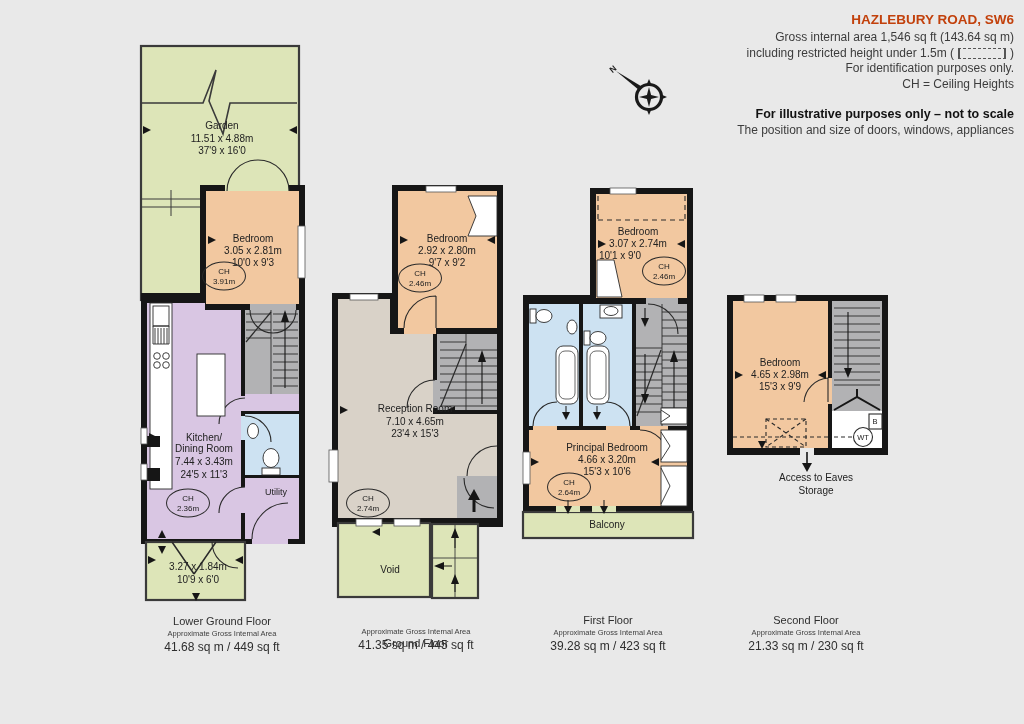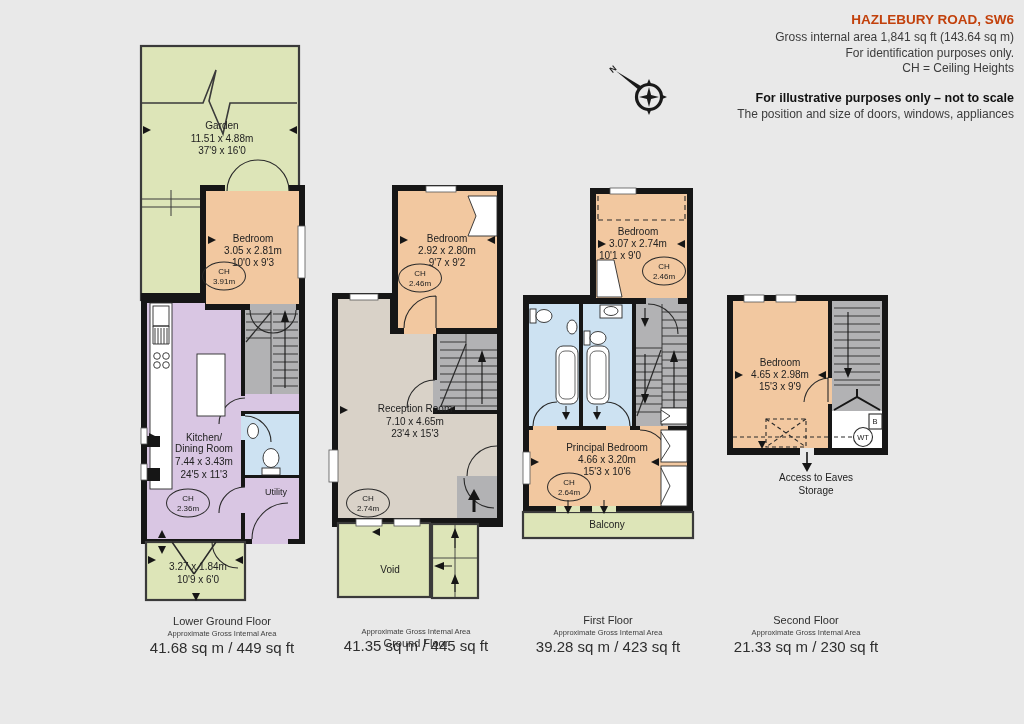--- a/index.html
+++ b/index.html
@@ -7,21 +7,21 @@
           font-family:"Liberation Sans","DejaVu Sans",sans-serif;}
   #planlayer{position:absolute;left:0;top:0;}
   .lbl{position:absolute;transform:translate(-50%,-50%);white-space:nowrap;
        font-size:10px;color:#222;text-align:center;line-height:1;}
   .lbl.small{font-size:9px;}
   .cap-title{position:absolute;transform:translate(-50%,-50%);white-space:nowrap;
        font-size:11px;color:#2e2e2e;}
   .cap-sub{position:absolute;transform:translate(-50%,-50%);white-space:nowrap;
        font-size:7.5px;color:#3e3e3e;}
   .cap-area{position:absolute;transform:translate(-50%,-50%);white-space:nowrap;
-       font-size:15px;color:#2e2e2e;}
+       font-size:12px;color:#2e2e2e;}
   .ch{position:absolute;transform:translate(-50%,-50%);width:42px;height:27px;
       border:1.2px solid #2a2a2a;border-radius:50%;display:flex;flex-direction:column;
       align-items:center;justify-content:center;font-size:8px;color:#222;line-height:1.15;}
   #header{position:absolute;top:11px;right:10px;text-align:right;color:#3c3c3c;font-size:12px;line-height:1.32;}
   #header .h-title{font-size:13.5px;font-weight:bold;color:#c2410c;margin-bottom:1px;}
   #header .h-bold{font-size:12.5px;font-weight:bold;color:#111;margin-top:13px;text-align:right;}
   .dashbox{display:inline-block;width:44px;height:9px;vertical-align:middle;margin:0 4px;
       border-top:1.5px dashed #555;border-bottom:1.5px dashed #555;
       border-left:2px solid #555;border-right:2px solid #555;}
   .north{position:absolute;transform:translate(-50%,-50%) rotate(-40deg);font-size:8.5px;font-weight:bold;color:#222;}
@@ -323,21 +323,22 @@
       <polygon points="-10,0 0,2.6 0,-2.6" fill="#1a1a1a"></polygon>
       <polygon points="10,0 0,2.6 0,-2.6" fill="#1a1a1a"></polygon>
       <polygon points="0,-18 3,-11 -3,-11" fill="#1a1a1a"></polygon>
       <polygon points="0,18 3,11 -3,11" fill="#1a1a1a"></polygon>
       <polygon points="18,0 11,3 11,-3" fill="#1a1a1a"></polygon>
     </g>
   </svg>
 
   <div id="header">
     <div class="h-title">HAZLEBURY ROAD, SW6</div>
-    <div>Gross internal area 1,841 sq ft (143.64 sq m)</div>
+    <div>Gross internal area 1,546 sq ft (143.64 sq m)</div>
+    <div><span>including restricted height under 1.5m (</span><span class="dashbox"></span><span>)</span></div>
     <div>For identification purposes only.</div>
     <div>CH =  Ceiling Heights</div>
     <div class="h-bold">For illustrative purposes only – not to scale</div>
     <div>The position and size of doors, windows, appliances</div>
   </div>
 
   <div class="north" style="left:613px;top:69px;">N</div>
 
   <div class="lbl" style="left:222px;top:126px;">Garden</div>
   <div class="lbl" style="left:222px;top:139px;">11.51 x 4.88m</div>

